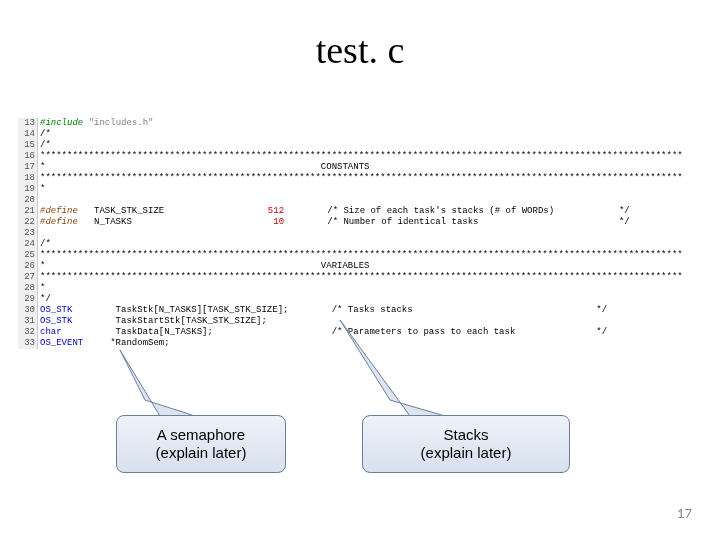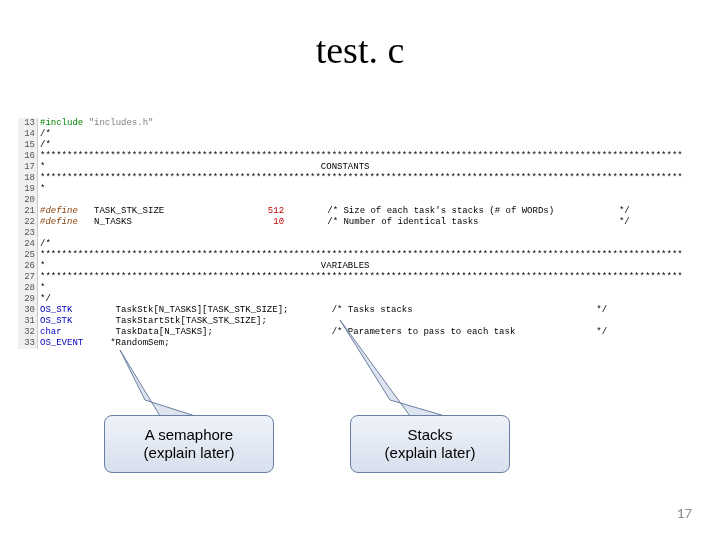--- a/index.html
+++ b/index.html
@@ -32,40 +32,41 @@
   .ln {
     width: 20px;
     text-align: right;
     background: #f0f0f0;
     border-right: 1px solid #ccc;
     color: #555;
     padding-right: 2px;
     flex-shrink: 0;
     margin-right: 2px;
   }
-  .kw-green { color: #008000; }
+  .kw-green { color: #008000; font-style: italic; }
   .kw-gray { color: #808080; }
   .kw-brown { color: #8b4513; font-style: italic; }
   .kw-red { color: #c00000; padding-left: 28px; }
   .kw-blue { color: #0000c0; }
 
   .callout {
     position: absolute;
     background: linear-gradient(#eef2f9, #d8e0ee);
     border: 1px solid #6a7fa0;
     border-radius: 8px;
     padding: 10px 20px;
     font-family: "Comic Sans MS", cursive, sans-serif;
     font-size: 15px;
     text-align: center;
     line-height: 1.2;
     color: #000;
+    margin-left: 12px;
   }
   #callout1 { top: 415px; left: 104px; width: 170px; }
-  #callout2 { top: 415px; left: 350px; width: 160px; }
+  #callout2 { top: 415px; left: 350px; width: 208px; }
   svg.arrow { position: absolute; overflow: visible; }
 
   .page-num {
     position: absolute;
     bottom: 18px;
     right: 28px;
     font-size: 15px;
     color: #8a8a8a;
     font-family: Calibri, Arial, sans-serif;
   }

